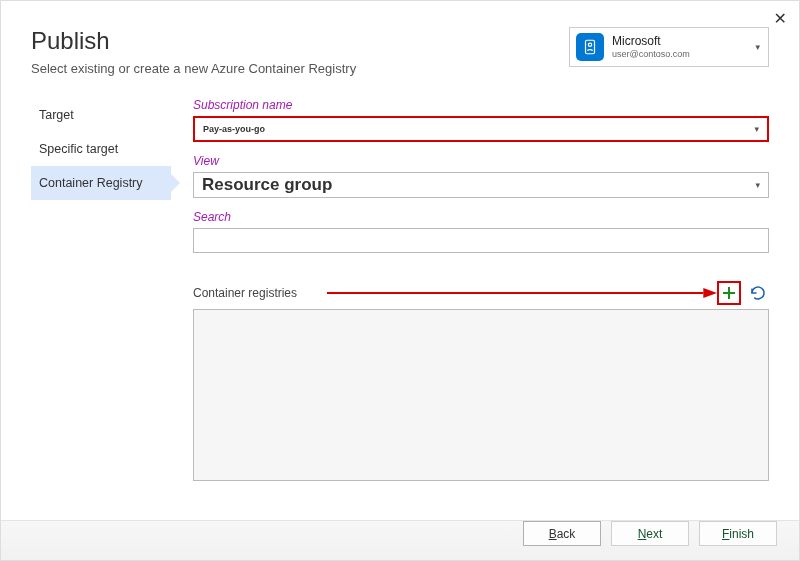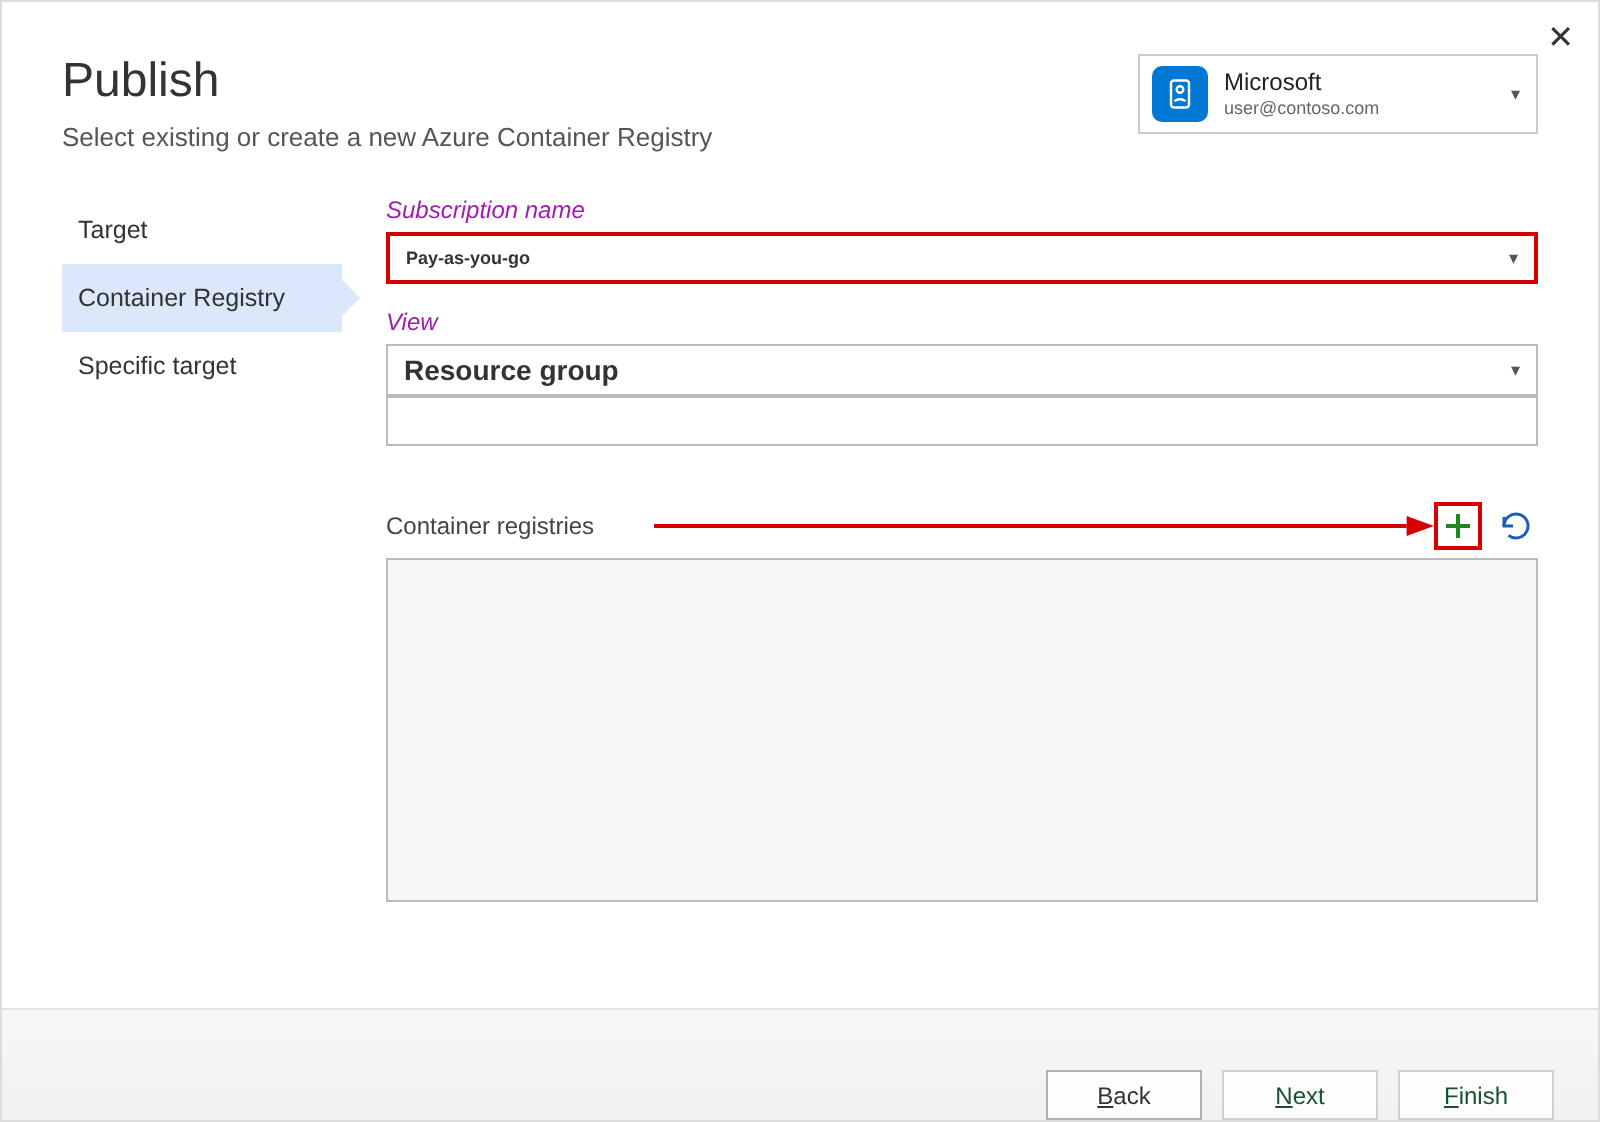--- a/index.html
+++ b/index.html
@@ -22,32 +22,32 @@
   .sidebar .item.selected { background:#dbe7fb; }
   .sidebar .item.selected::after {
     content:""; position:absolute; right:-9px; top:50%; transform:translateY(-50%);
     border-left:9px solid #dbe7fb; border-top:9px solid transparent; border-bottom:9px solid transparent;
   }
   .form { flex:1; padding-left:22px; }
   .fld-label { font-size:12px; color:#a21caf; margin:4px 0 4px 0;font-style:italic; }
   .combo { position:relative; width:100%; height:26px; border:1px solid #bbb; background:#fff; }
   .combo.highlight { border:2.5px solid #d60000; }
   .combo .value { position:absolute; left:8px; top:50%; transform:translateY(-50%); font-size:9px; color:#333;font-weight:bold; }
-  .combo.normal .value { font-size:14px; }
+  .combo.normal .value { font-size:17px; }
   .combo .chev { position:absolute; right:8px; top:50%; transform:translateY(-50%); font-size:9px; color:#555;}
   .textbox { width:100%; height:25px; border:1px solid #bbb; background:#fff; padding:0 6px; font-size:12px; }
   .registries-row { display:flex; align-items:center; margin-top:28px; position:relative;}
   .registries-row .label { font-size:12px; color:#444; flex:0 0 auto;}
   .registries-row .spacer { flex:1; position:relative; height:20px;}
   .arrow-svg { position:absolute; left:30px; right:0; top:3px; height:14px; width:calc(100% - 30px);}
   .plus-btn { width:24px; height:24px; border:2.5px solid #d60000; background:#fff; display:flex; align-items:center; justify-content:center; cursor:pointer; }
   .plus-btn svg { display:block }
   .refresh-btn { width:22px; height:22px; margin-left:6px; display:flex; align-items:center; justify-content:center; cursor:pointer;}
   .list-panel { margin-top:4px; width:100%; height:172px; border:1px solid #bbb; background:#f6f6f6; }
-  .footer { position:absolute; bottom:0; left:0; right:0; height:56px; background:linear-gradient(#f7f7f7,#f1f1f1); border-top:1px solid #e4e4e4; display:flex; align-items:flex-end; justify-content:flex-end; padding-right:22px; gap:10px;}
+  .footer { position:absolute; bottom:0; left:0; right:0; height:40px; background:linear-gradient(#f7f7f7,#f1f1f1); border-top:1px solid #e4e4e4; display:flex; align-items:flex-start; justify-content:flex-end; padding-right:22px; gap:10px;}
   .btn { min-width:78px; height:25px; border:1px solid #b0b0b0; background:#fdfdfd; font-size:12px; color:#333; display:flex; align-items:center; justify-content:center; cursor:pointer;}
   .btn.disabled { color:#14532d; border-color:#d0d0d0; cursor:default;}
   .und { text-decoration: underline; text-underline-offset:1px;}
 </style>
 </head>
 <body>
 
 <div class="dialog">
 
   <div class="close-x">✕</div>
@@ -69,38 +69,39 @@
         <div class="acc-name">Microsoft</div>
         <div class="acc-email">user@contoso.com</div>
       </div>
       <div class="chev">▾</div>
     </div>
   </div>
 
   <div class="body">
     <div class="sidebar">
       <div class="item"><span>Target</span></div>
+      <div class="item"><span>Specific target</span></div>
       <div class="item selected"><span>Container Registry</span></div>
-      <div class="item"><span>Specific target</span></div>
     </div>
 
     <div class="form">
 
       <div class="fld-label">Subscription name</div>
       <div class="combo highlight">
         <span class="value">Pay-as-you-go</span>
         <span class="chev">▾</span>
       </div>
 
       <div class="fld-label" style="margin-top:12px">View</div>
       <div class="combo normal">
         <span class="value">Resource group</span>
         <span class="chev">▾</span>
       </div>
 
+      <div class="fld-label" style="margin-top:12px">Search</div>
       <input class="textbox" value="" style="">
 
       <div class="registries-row">
         <div class="label">Container registries</div>
         <div class="spacer">
           <svg class="arrow-svg" viewBox="0 0 400 14" preserveAspectRatio="none">
             <line x1="0" y1="7" x2="386" y2="7" stroke="#d60000" stroke-width="2"></line>
             <polygon points="400,7 386,2 386,12" fill="#d60000"></polygon>
           </svg>
         </div>

